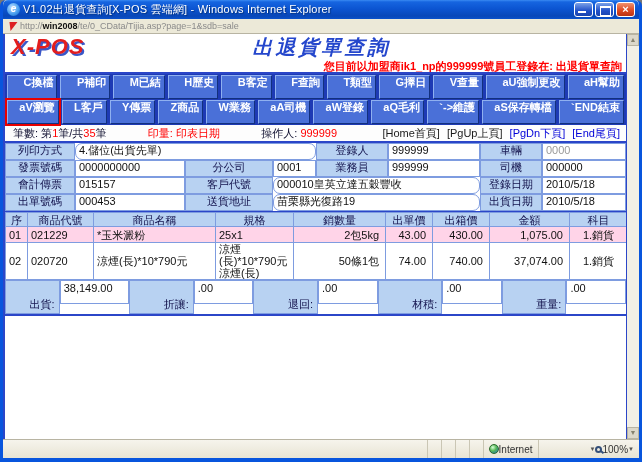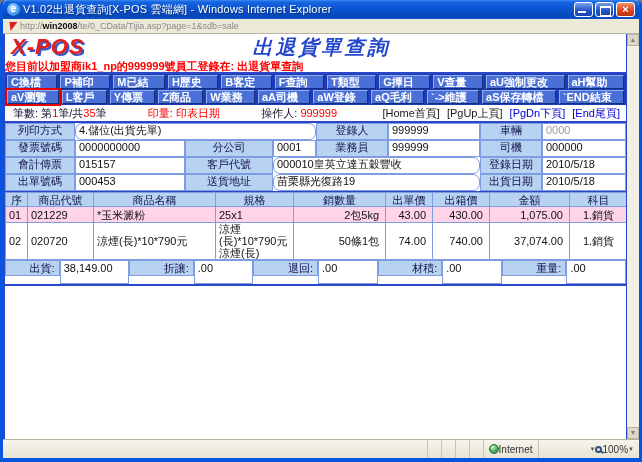--- a/index.html
+++ b/index.html
@@ -43,27 +43,27 @@
   .vscroll { flex:0 0 12px; background:#f2f0e6; display:flex; flex-direction:column; justify-content:space-between; }
   .sbtn { height:12px; background:#dcd8ca; border:1px solid #b8b4a2; color:#87836f; font-size:7px;
     line-height:10px; text-align:center; cursor:pointer; }
 
   
   .page-header { height:25px; position:relative; display:flex; align-items:center; padding:1px 6px 0 6px; }
   .xpos-logo { font-size:22px; font-weight:bold; font-style:italic; color:#e31e1e;
     text-shadow:2px 2px 0 #3a57c8; letter-spacing:1px; }
   .page-title { position:absolute; left:12px; right:0; text-align:center; font-family:"DejaVu Serif","Liberation Serif",serif;
     font-size:20px; font-weight:bold; font-style:italic; color:#2547cc; letter-spacing:3px; }
-  .login-notice { height:13px; padding-right:4px; color:#f00; font-size:11px; font-weight:bold; }
+  .login-notice { height:13px; text-align:right; padding-right:4px; color:#f00; font-size:11px; font-weight:bold; }
 
   
   .toolbar { background:#1e3ab4; border-top:2px solid #2b46c8; padding:1px 2px; display:flex; gap:3px; }
   .toolbar + .toolbar { border-top:none; padding-top:0; }
-  .tbtn { flex:1 1 auto; background:#4a70d8; color:#fff; font-size:11px; font-weight:bold; text-align:left;
-    line-height:13px; height:14px; padding:0 3px; white-space:nowrap; cursor:pointer;
+  .tbtn { flex:1 1 auto; background:#4a70d8; color:#fff; font-size:11px; font-weight:bold; text-align:right;
+    line-height:13px; height:24px; padding:0 3px; white-space:nowrap; cursor:pointer;
     border:1px solid #8fb0f0; border-right-color:#12307e; border-bottom-color:#12307e; }
   .tbtn.active { box-shadow:0 0 0 2px #e80000; position:relative; z-index:2; }
 
   
   .statusline { height:16px; display:flex; align-items:center; justify-content:space-between;
     padding:0 6px 0 8px; background:#fdfdfd; font-size:11px; color:#101030; white-space:nowrap; }
   .statusline .red { color:#f00; }
   .navlinks span { margin-left:4px; cursor:pointer; }
   .navlink-dark { color:#1a1a1a; }
   .navlink-blue { color:#0000d8; }
@@ -81,21 +81,21 @@
   table.items th { background:#b8d2f2; color:#13134d; font-weight:normal; height:14px; }
   table.items th, table.items td { border:1px solid #7e9ce0; padding:0 3px; line-height:12px; overflow:hidden; }
   table.items td { height:16px; background:#fff; }
   tr.pink td { background:#ffd4e8; }
   .num { text-align:right; padding-right:6px !important; }
   .ctr { text-align:center; }
 
   
   .totals { display:flex; border-bottom:2px solid #2b46c8; }
   .tp { flex:1; display:flex; }
-  .tp .tl { flex:0 0 52%; background:#b8d2f2; color:#13134d; text-align:right; padding:0 4px;
+  .tp .tl { flex:0 0 52%; background:#b8d2f2; color:#13134d; text-align:right; padding:16px 4px;
     border:1px solid #7e9ce0; height:16px; line-height:14px; }
   .tp:first-child .tl { flex-basis:44%; }
   .tp .tv { flex:1; background:#fff; border:1px solid #7e9ce0; padding:0 3px; height:24px; line-height:14px; }
   .filler { background:#fff; }
 
   
   .statusbar { flex:0 0 19px; display:flex; align-items:stretch; background:linear-gradient(180deg,#f6f4ec,#e8e4d4);
     border-top:1px solid #b8b4a2; font-size:10px; color:#333; }
   .sb-pane { border-right:1px solid #cac6b4; display:flex; align-items:center; gap:0; padding:0 5px; }
   .sb-left { flex:1; }

